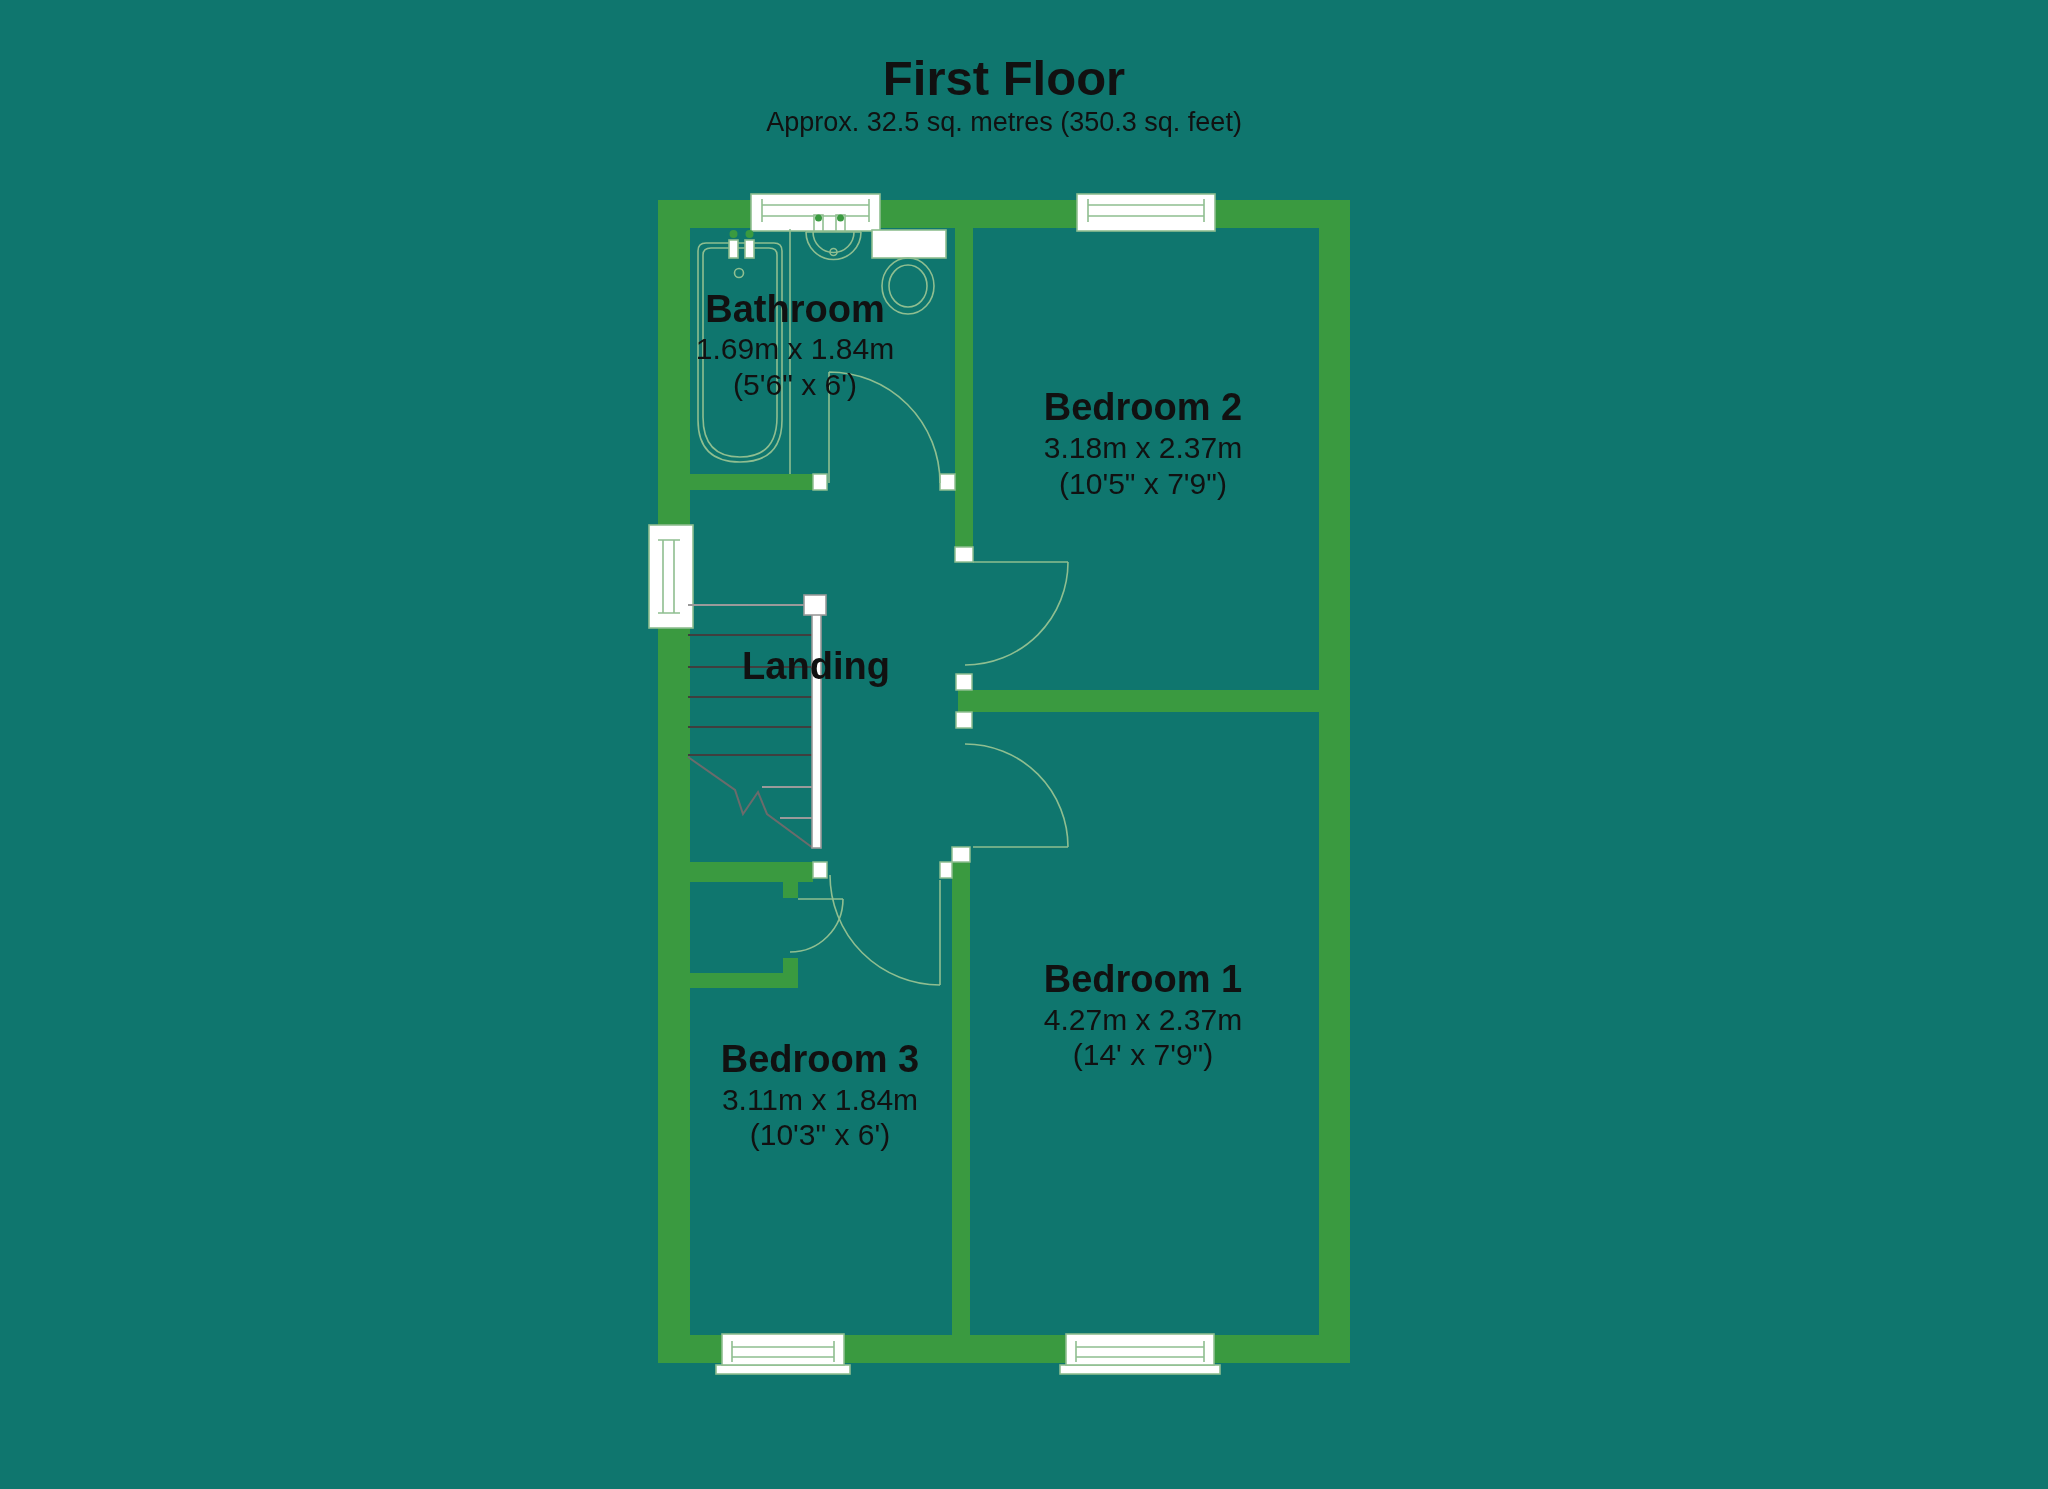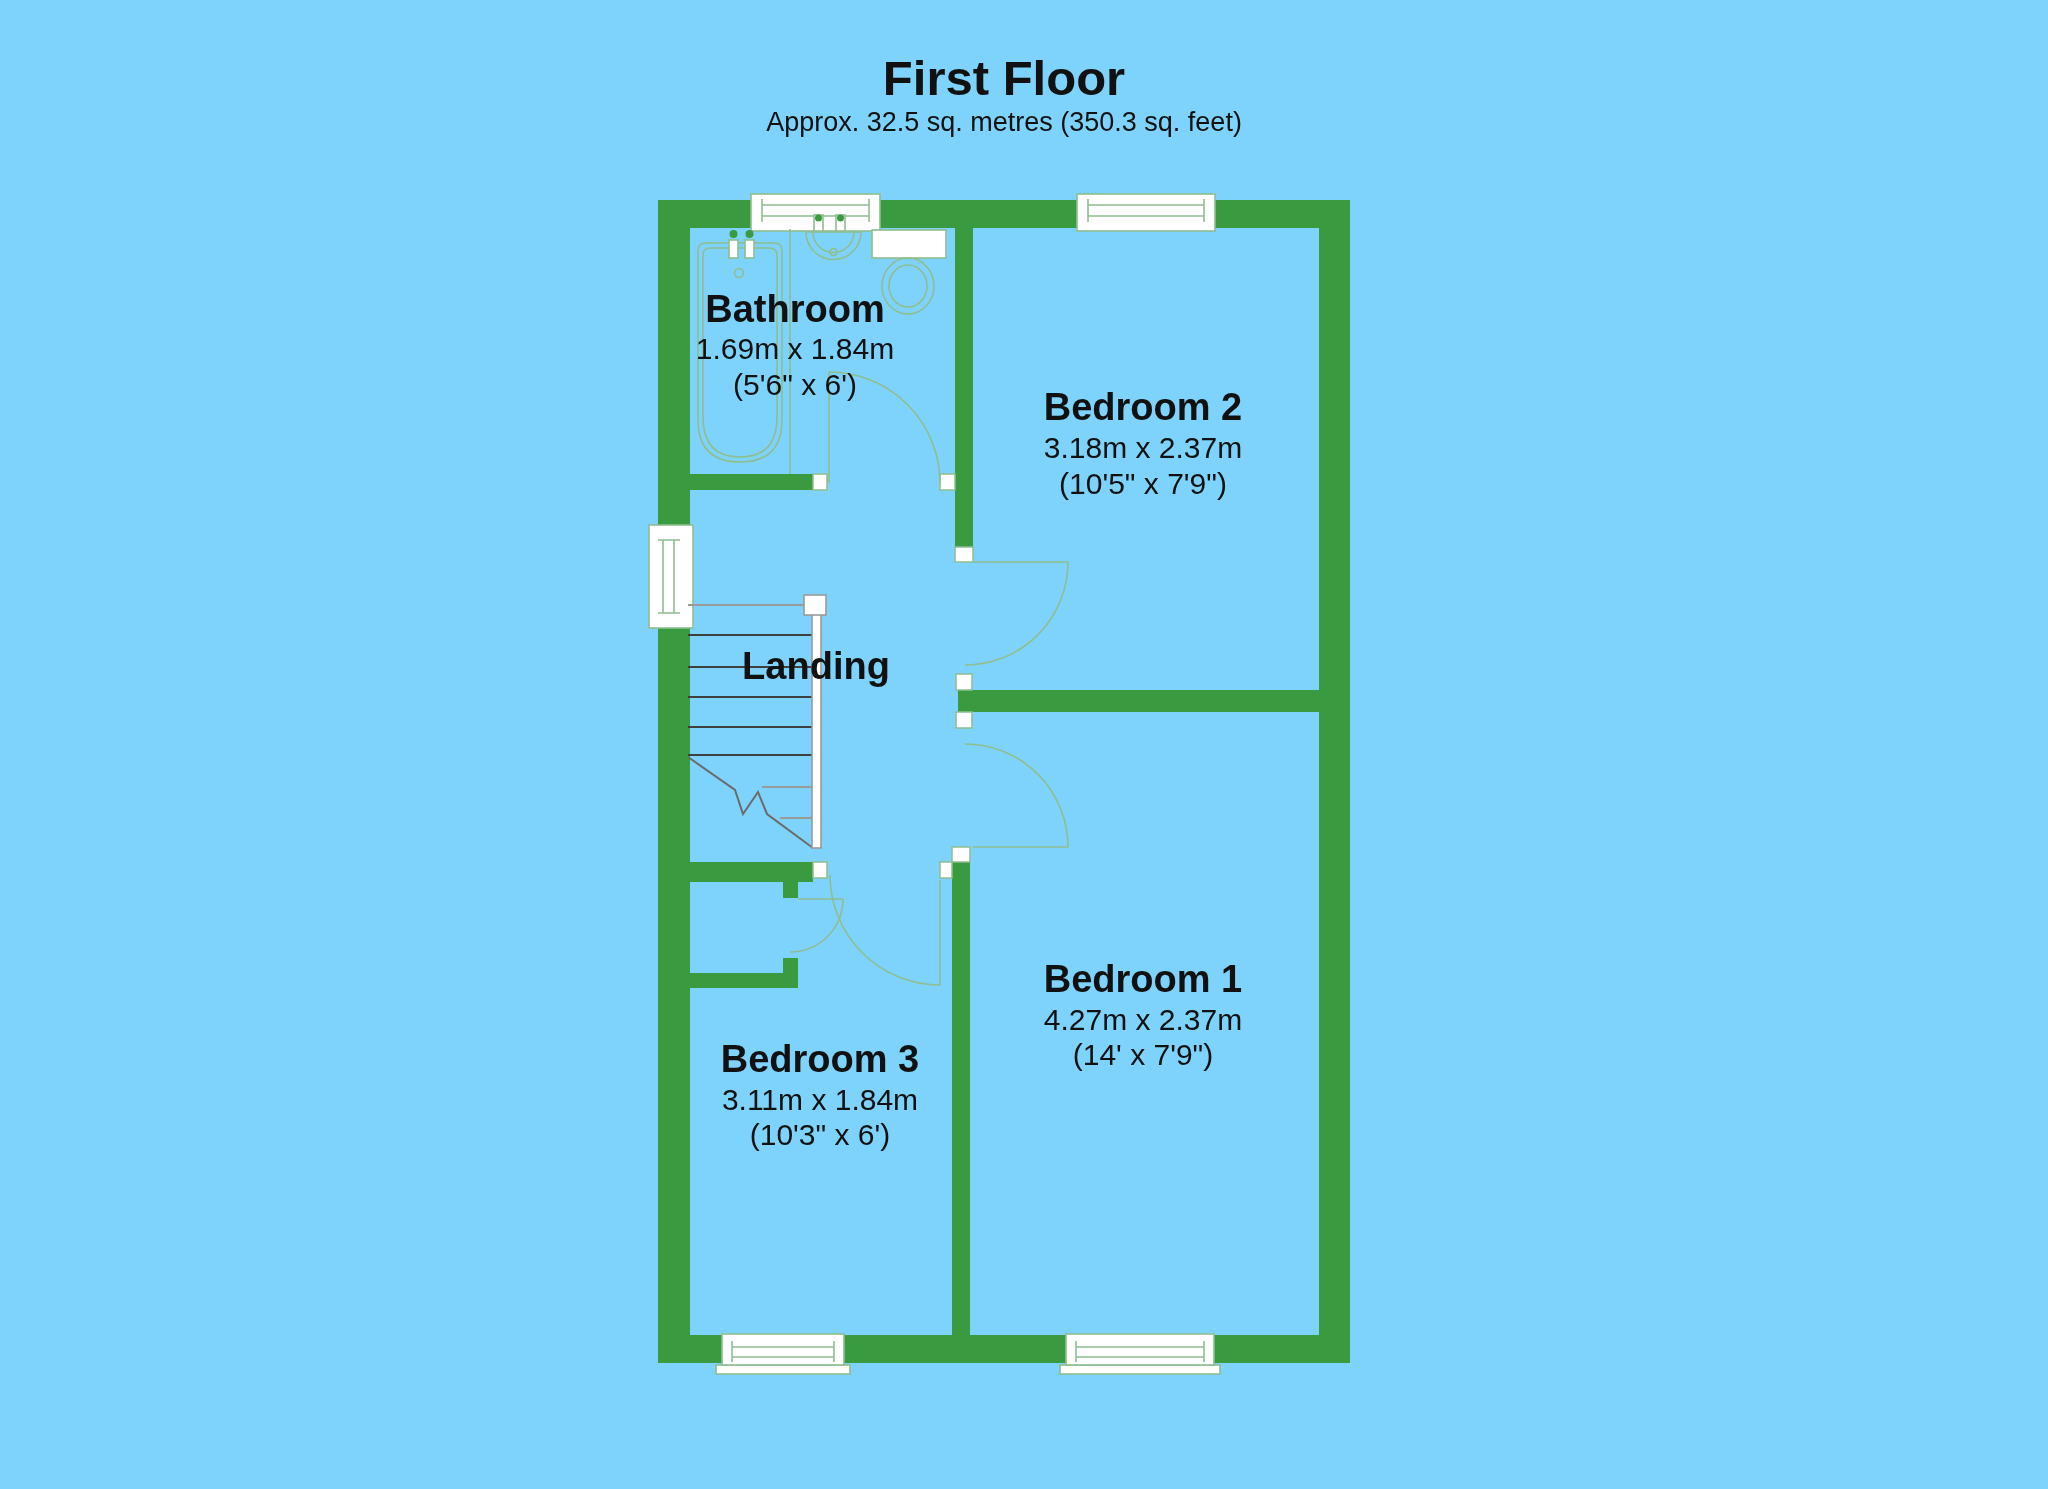--- a/index.html
+++ b/index.html
@@ -1,16 +1,16 @@
 <!DOCTYPE html>
 <html style="--wall: #3a9a40; --fixture: #8fbe90; --stair: #3f3f3f; --stairmid: #6b6b6b; --stairlight: #9a9a9a; --text: #111111;"><head>
 <meta charset="utf-8">
 <style>
   html,body{margin:0;padding:0;background:#ffffff;}
-  .stage{position:relative;width:2048px;height:1489px;background:#7dd3fc;overflow:hidden;
+  .stage{position:relative;width:2048px;height:1489px;background:#0f766e;overflow:hidden;
          font-family:"Liberation Sans", sans-serif;}
   svg{position:absolute;left:0;top:0;}
   .wall{fill:var(--wall);}
   .jamb{fill:#ffffff;stroke:var(--fixture);stroke-width:1.5;}
   .fix{fill:none;stroke:var(--fixture);stroke-width:1.6;}
   .fixfill{fill:#ffffff;stroke:var(--fixture);stroke-width:1.6;}
   .dot{fill:var(--wall);}
   .tread{stroke:var(--stair);stroke-width:2.2;fill:none;}
   .sgray{stroke:var(--stairlight);stroke-width:2;fill:none;}
   .sdiag{stroke:var(--stairmid);stroke-width:2;fill:none;}

